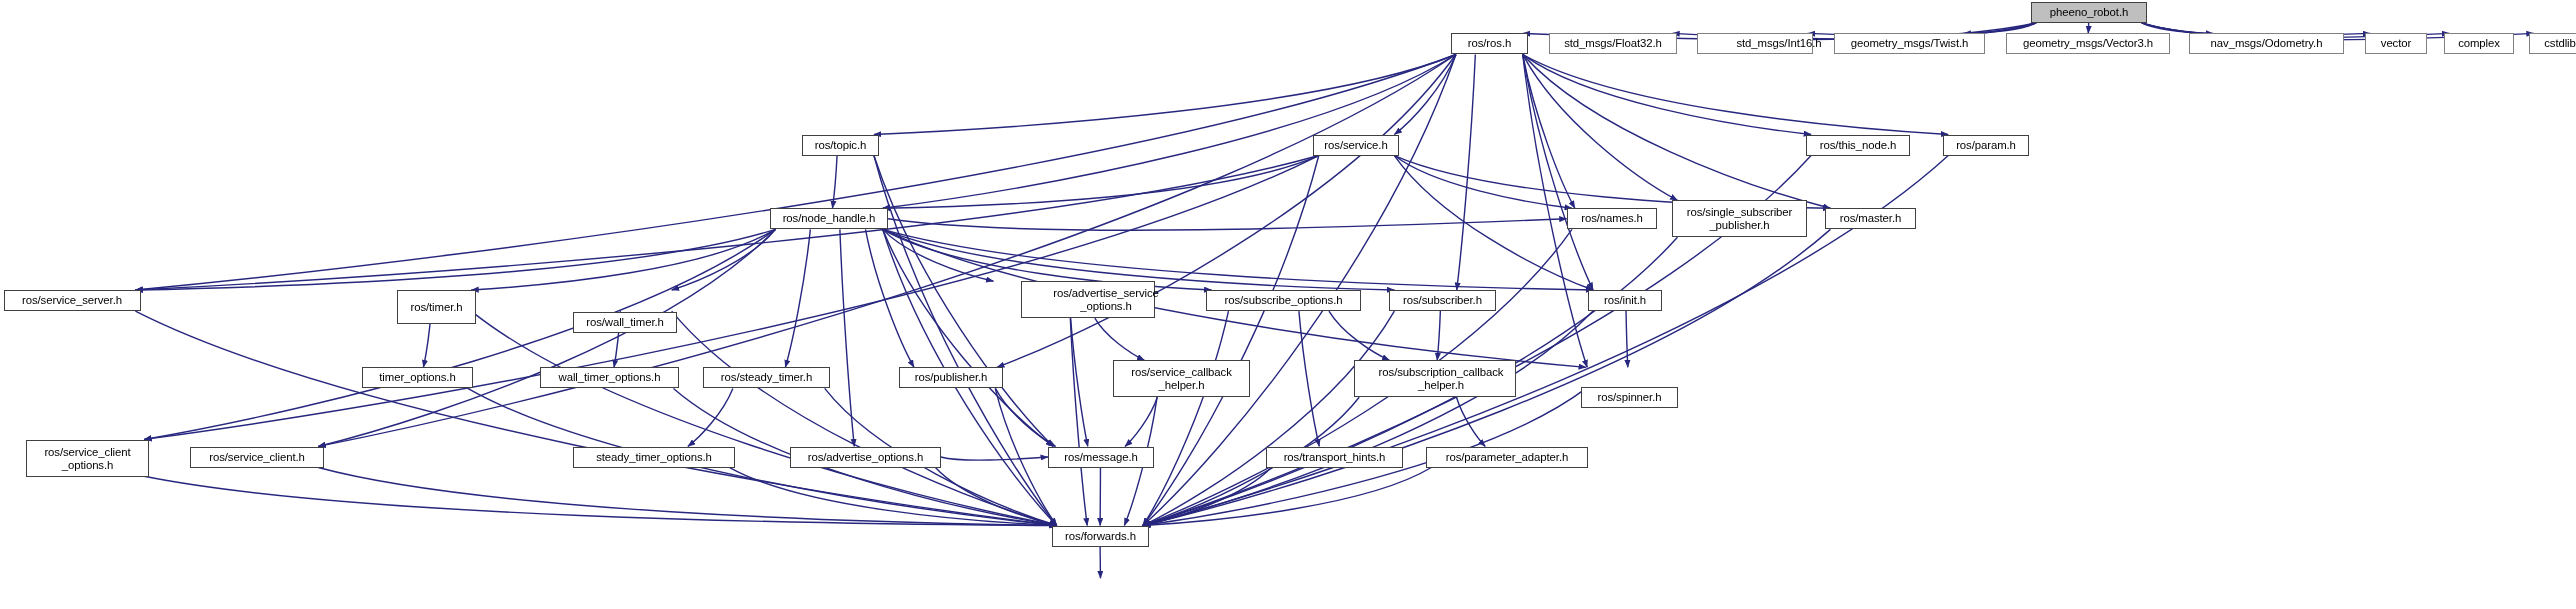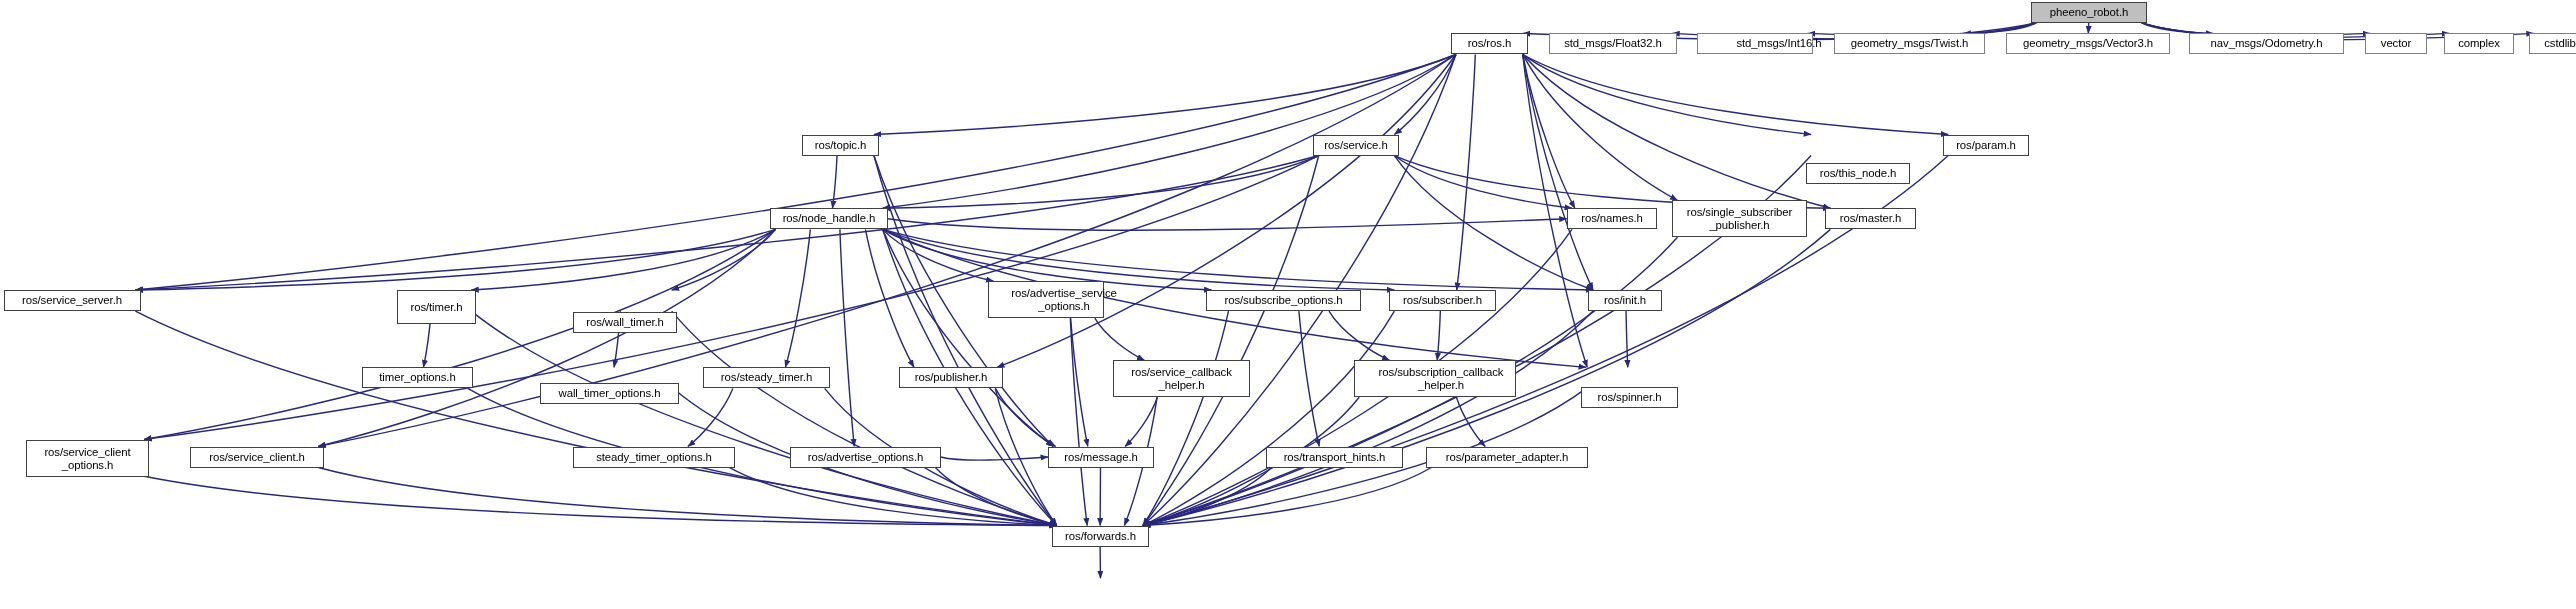--- a/index.html
+++ b/index.html
@@ -156,37 +156,37 @@
       <div class="node" style="left: 1549px; top: 33px; width: 128px; height: 21px;">std_msgs/Float32.h</div>
       <div class="node" style="left: 1697px; top: 33px; width: 116px; height: 21px; padding-left: 48px;">std_msgs/Int16.h</div>
       <div class="node" style="left: 1834px; top: 33px; width: 151px; height: 21px;">geometry_msgs/Twist.h</div>
       <div class="node" style="left: 2006px; top: 33px; width: 164px; height: 21px;">geometry_msgs/Vector3.h</div>
       <div class="node" style="left: 2189px; top: 33px; width: 155px; height: 21px;">nav_msgs/Odometry.h</div>
       <div class="node" style="left: 2365px; top: 33px; width: 62px; height: 21px;">vector</div>
       <div class="node" style="left: 2444px; top: 33px; width: 70px; height: 21px;">complex</div>
       <div class="node" style="left: 2529px; top: 33px; width: 62px; height: 21px;">cstdlib</div>
       <div class="node hub" style="left: 802px; top: 135px; width: 77px; height: 21px;">ros/topic.h</div>
       <div class="node hub" style="left: 1313px; top: 135px; width: 86px; height: 21px;">ros/service.h</div>
-      <div class="node hub" style="left: 1806px; top: 135px; width: 104px; height: 21px; margin-top: 28px;">ros/this_node.h</div>
+      <div class="node hub" style="left: 1806px; top: 135px; width: 104px; height: 21px;">ros/this_node.h</div>
       <div class="node hub" style="left: 1943px; top: 135px; width: 86px; height: 21px;">ros/param.h</div>
       <div class="node hub" style="left: 770px; top: 208px; width: 118px; height: 21px; text-align: center;">ros/node_handle.h</div>
       <div class="node hub" style="left: 1567px; top: 208px; width: 90px; height: 21px;">ros/names.h</div>
       <div class="node hub" style="left: 1672px; top: 200px; width: 135px; height: 37px;">ros/single_subscriber
 _publisher.h</div>
       <div class="node hub" style="left: 1825px; top: 208px; width: 91px; height: 21px;">ros/master.h</div>
       <div class="node hub" style="left: 3.5px; top: 290px; width: 137px; height: 21px;">ros/service_server.h</div>
       <div class="node hub" style="left: 397px; top: 290px; width: 79px; height: 34px;">ros/timer.h</div>
       <div class="node hub" style="left: 573px; top: 290px; width: 104px; height: 21px; margin-top: 22px;">ros/wall_timer.h</div>
-      <div class="node hub" style="left: 988px; top: 281px; width: 116px; height: 37px; padding-left: 36px;">ros/advertise_service
+      <div class="node hub" style="left: 1021px; top: 281px; width: 134px; height: 37px; padding-left: 36px;">ros/advertise_service
 _options.h</div>
       <div class="node hub" style="left: 1206px; top: 290px; width: 155px; height: 21px;">ros/subscribe_options.h</div>
       <div class="node hub" style="left: 1389px; top: 290px; width: 107px; height: 21px;">ros/subscriber.h</div>
       <div class="node hub" style="left: 1588px; top: 290px; width: 74px; height: 21px;">ros/init.h</div>
       <div class="node hub" style="left: 362px; top: 367px; width: 111px; height: 21px;">timer_options.h</div>
-      <div class="node hub" style="left: 540px; top: 367px; width: 139px; height: 21px; margin-top: 16px;">wall_timer_options.h</div>
+      <div class="node hub" style="left: 540px; top: 367px; width: 139px; height: 21px;">wall_timer_options.h</div>
       <div class="node hub" style="left: 703px; top: 367px; width: 127px; height: 21px;">ros/steady_timer.h</div>
       <div class="node hub" style="left: 899px; top: 367px; width: 104px; height: 21px;">ros/publisher.h</div>
       <div class="node hub" style="left: 1113px; top: 360px; width: 137px; height: 37px;">ros/service_callback
 _helper.h</div>
       <div class="node hub" style="left: 1354px; top: 360px; width: 162px; height: 37px; padding-left: 12px;">ros/subscription_callback
 _helper.h</div>
       <div class="node hub" style="left: 1581px; top: 367px; width: 97px; height: 21px; margin-top: 20px;">ros/spinner.h</div>
       <div class="node hub" style="left: 26px; top: 440px; width: 123px; height: 37px;">ros/service_client
 _options.h</div>
       <div class="node hub" style="left: 190px; top: 447px; width: 134px; height: 21px;">ros/service_client.h</div>

